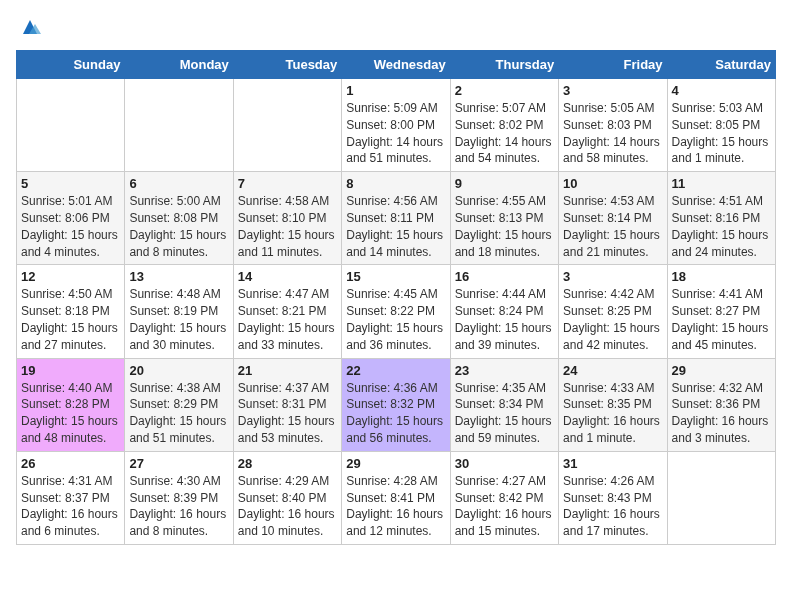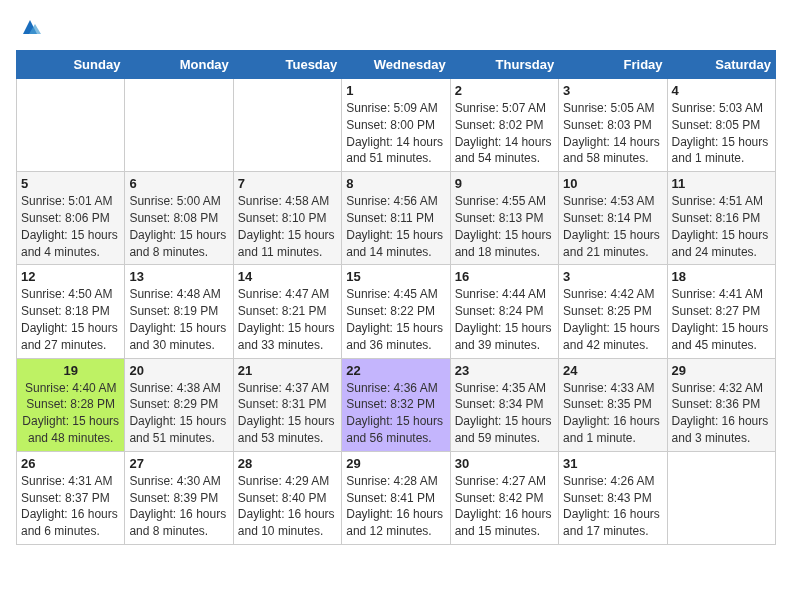--- a/index.html
+++ b/index.html
@@ -187,21 +187,21 @@
         <td>
           <span class="day-num">3</span>
           <div class="day-info">Sunrise: 4:42 AM<br>Sunset: 8:25 PM<br>Daylight: 15 hours and 42 minutes.</div>
         </td>
         <td>
           <span class="day-num">18</span>
           <div class="day-info">Sunrise: 4:41 AM<br>Sunset: 8:27 PM<br>Daylight: 15 hours and 45 minutes.</div>
         </td>
       </tr>
       <tr>
-        <td style="background: #bef264; text-align: center;">
+        <td style="background: #f0abfc;">
           <span class="day-num">19</span>
           <div class="day-info">Sunrise: 4:40 AM<br>Sunset: 8:28 PM<br>Daylight: 15 hours and 48 minutes.</div>
         </td>
         <td style="background: rgb(245, 245, 245);">
           <span class="day-num">20</span>
           <div class="day-info">Sunrise: 4:38 AM<br>Sunset: 8:29 PM<br>Daylight: 15 hours and 51 minutes.</div>
         </td>
         <td style="background: rgb(245, 245, 245);">
           <span class="day-num">21</span>
           <div class="day-info">Sunrise: 4:37 AM<br>Sunset: 8:31 PM<br>Daylight: 15 hours and 53 minutes.</div>

